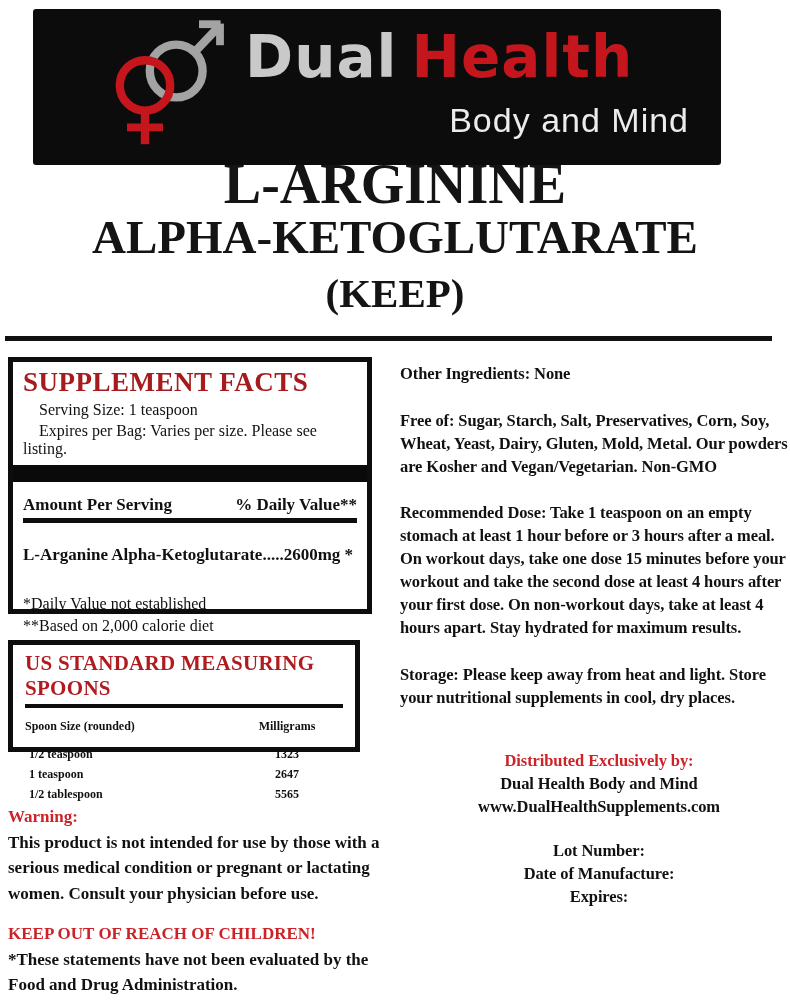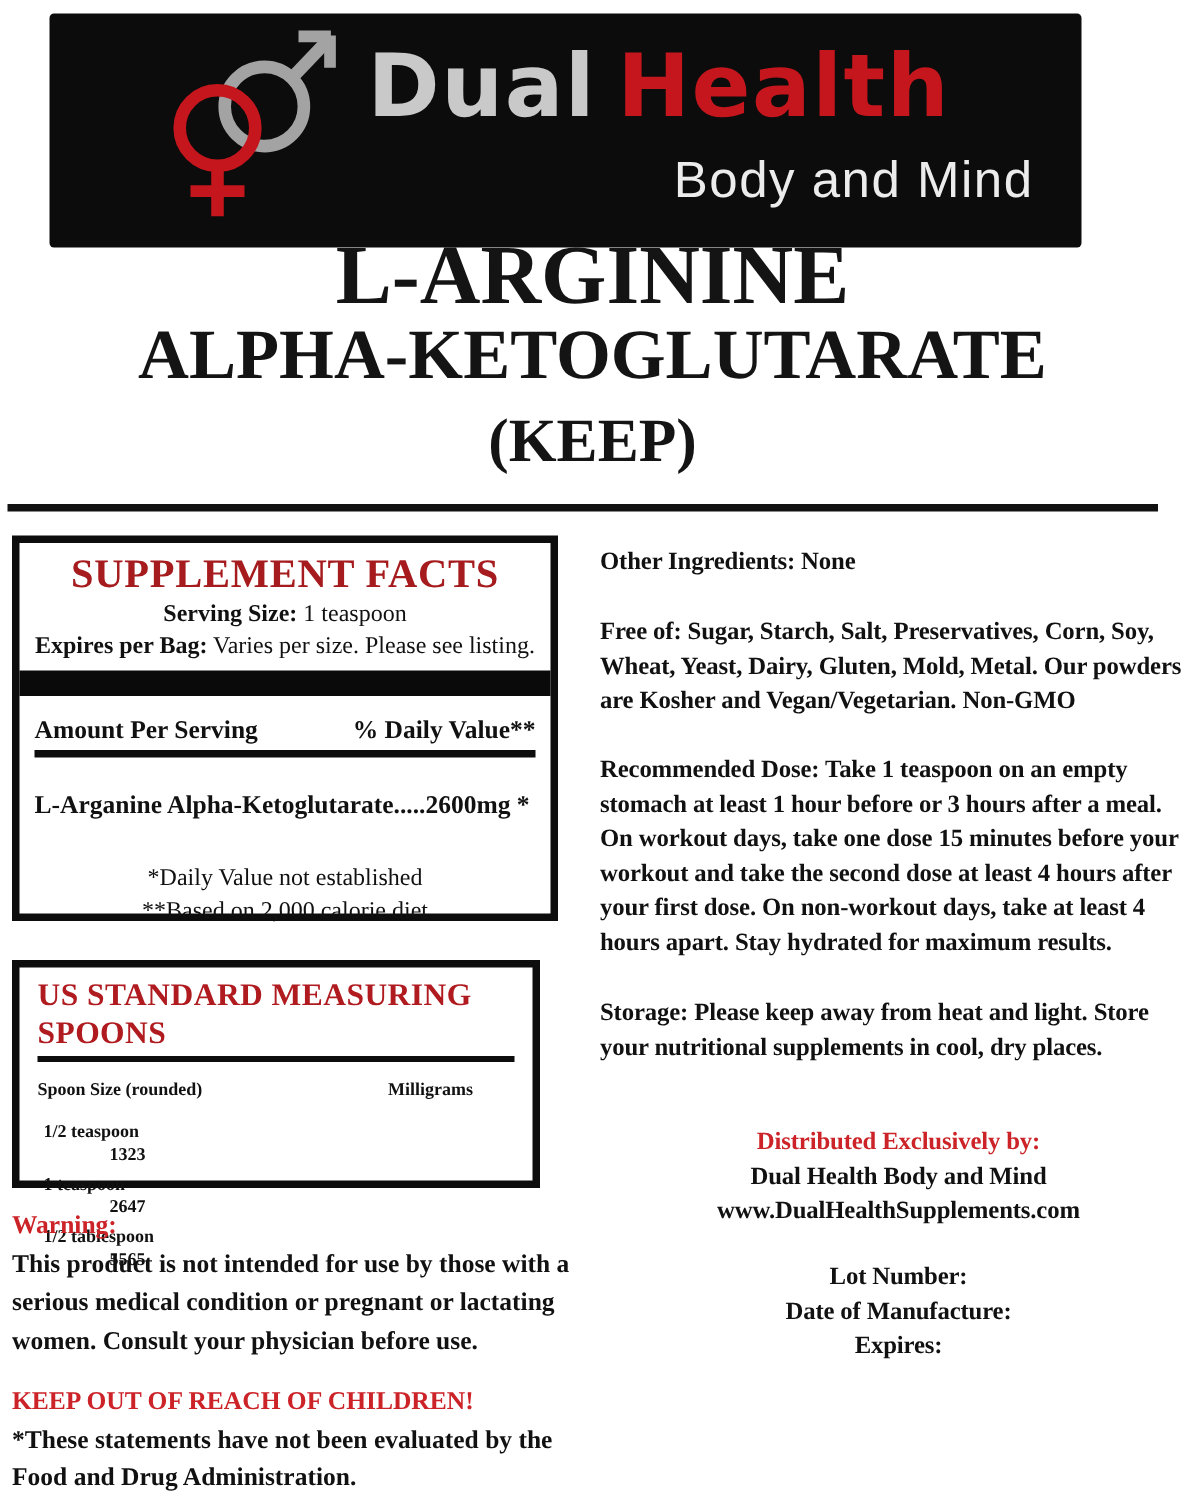--- a/index.html
+++ b/index.html
@@ -21,41 +21,41 @@
   .title-block{position:absolute;left:0;top:158px;width:790px;text-align:center;
                font-weight:bold;color:#141414;}
   .title-l1{font-size:56px;line-height:53px;}
   .title-l2{font-size:47px;line-height:53px;}
   .title-l3{font-size:41px;line-height:50px;margin-top:4px;}
 
   .rule{position:absolute;left:5px;top:336px;width:767px;height:5px;background:#111;}
 
   
   .facts-box{position:absolute;left:8px;top:357px;width:364px;height:257px;
-             border:5px solid #0d0d0d;box-sizing:border-box;padding:5px 10px 0;text-align:center;}
+             border:5px solid #0d0d0d;box-sizing:border-box;padding:5px 10px 0;}
   .facts-heading{font-size:27px;font-weight:bold;color:#a61b1e;letter-spacing:.5px;}
   .serving-line{font-size:16px;margin-top:3px;}
-  .serving-line .lbl{font-weight:bold;}
+  .serving-line .lbl{font-weight:normal;margin-left:16px;}
   .facts-bar{height:17px;background:#0a0a0a;margin:7px -10px 0;}
   .amount-row{display:flex;justify-content:space-between;font-weight:bold;
               font-size:17px;margin-top:13px;}
   .thick-line{height:5px;background:#0d0d0d;margin-top:3px;}
   .ingredient-row{display:flex;justify-content:space-between;font-weight:bold;
                   font-size:17px;margin-top:22px;padding-right:4px;}
   .footnotes{margin-top:28px;font-weight:normal;font-size:16px;line-height:1.4;}
 
   
-  .spoons-box{position:absolute;left:8px;top:640px;width:352px;height:152px;
+  .spoons-box{position:absolute;left:8px;top:640px;width:352px;height:112px;
               border:5px solid #0d0d0d;box-sizing:border-box;padding:6px 12px 0;}
   .spoons-heading{font-size:21px;font-weight:bold;color:#b01b20;letter-spacing:.3px;}
   .spoons-underline{height:4px;background:#0d0d0d;margin:3px 0 11px;}
   .spoons-header,.spoon-row{display:flex;justify-content:space-between;
                             font-size:12px;font-weight:bold;}
   .spoons-header{margin-bottom:13px;}
-  .spoon-row{margin-bottom:5px;padding-left:4px;flex-direction:column;}
+  .spoon-row{margin-bottom:5px;padding-left:4px;}
   .mg-col{width:112px;text-align:center;}
 
   
   .warning-block{position:absolute;left:8px;top:804px;width:382px;
                  font-size:17px;font-weight:bold;line-height:1.5;}
   .warning-heading{color:#cc2328;}
   .keepout{color:#cc2328;margin-top:15px;}
 
   
   .right-col{position:absolute;left:400px;top:362px;width:398px;

